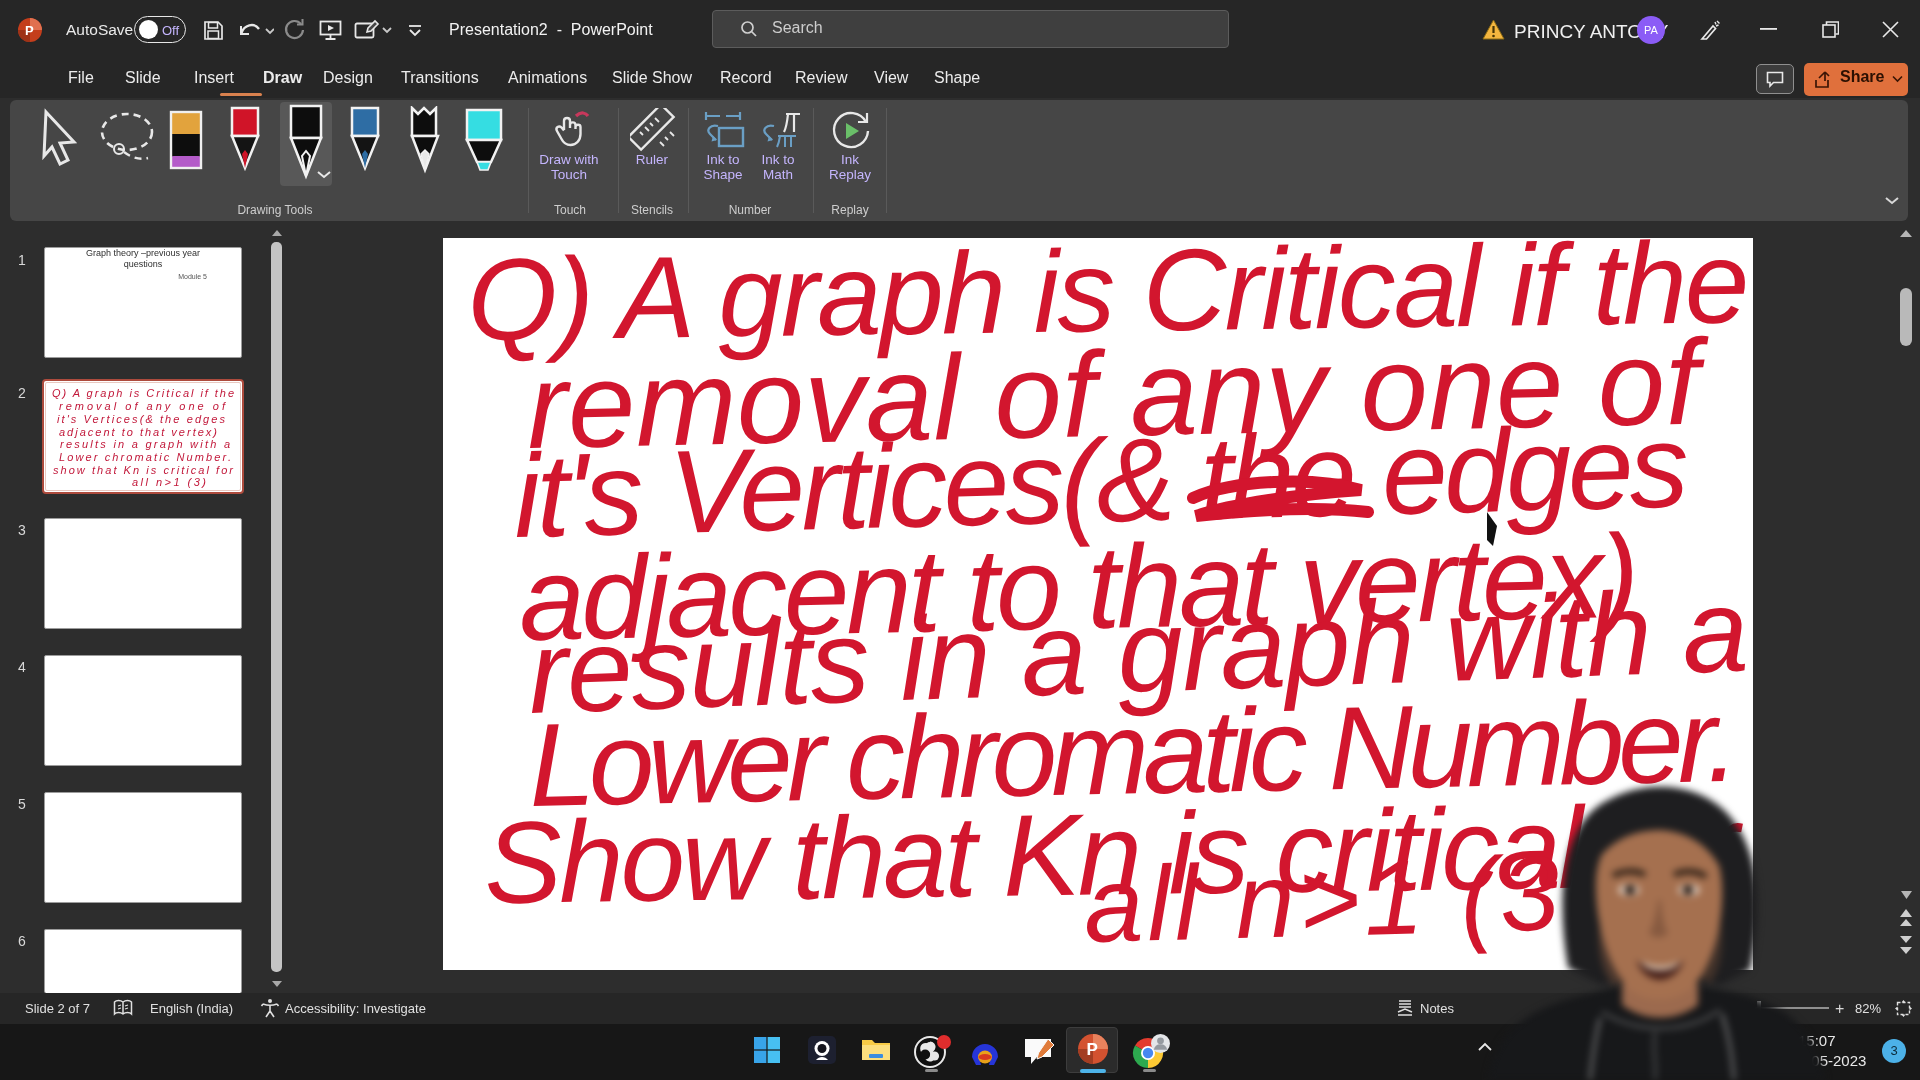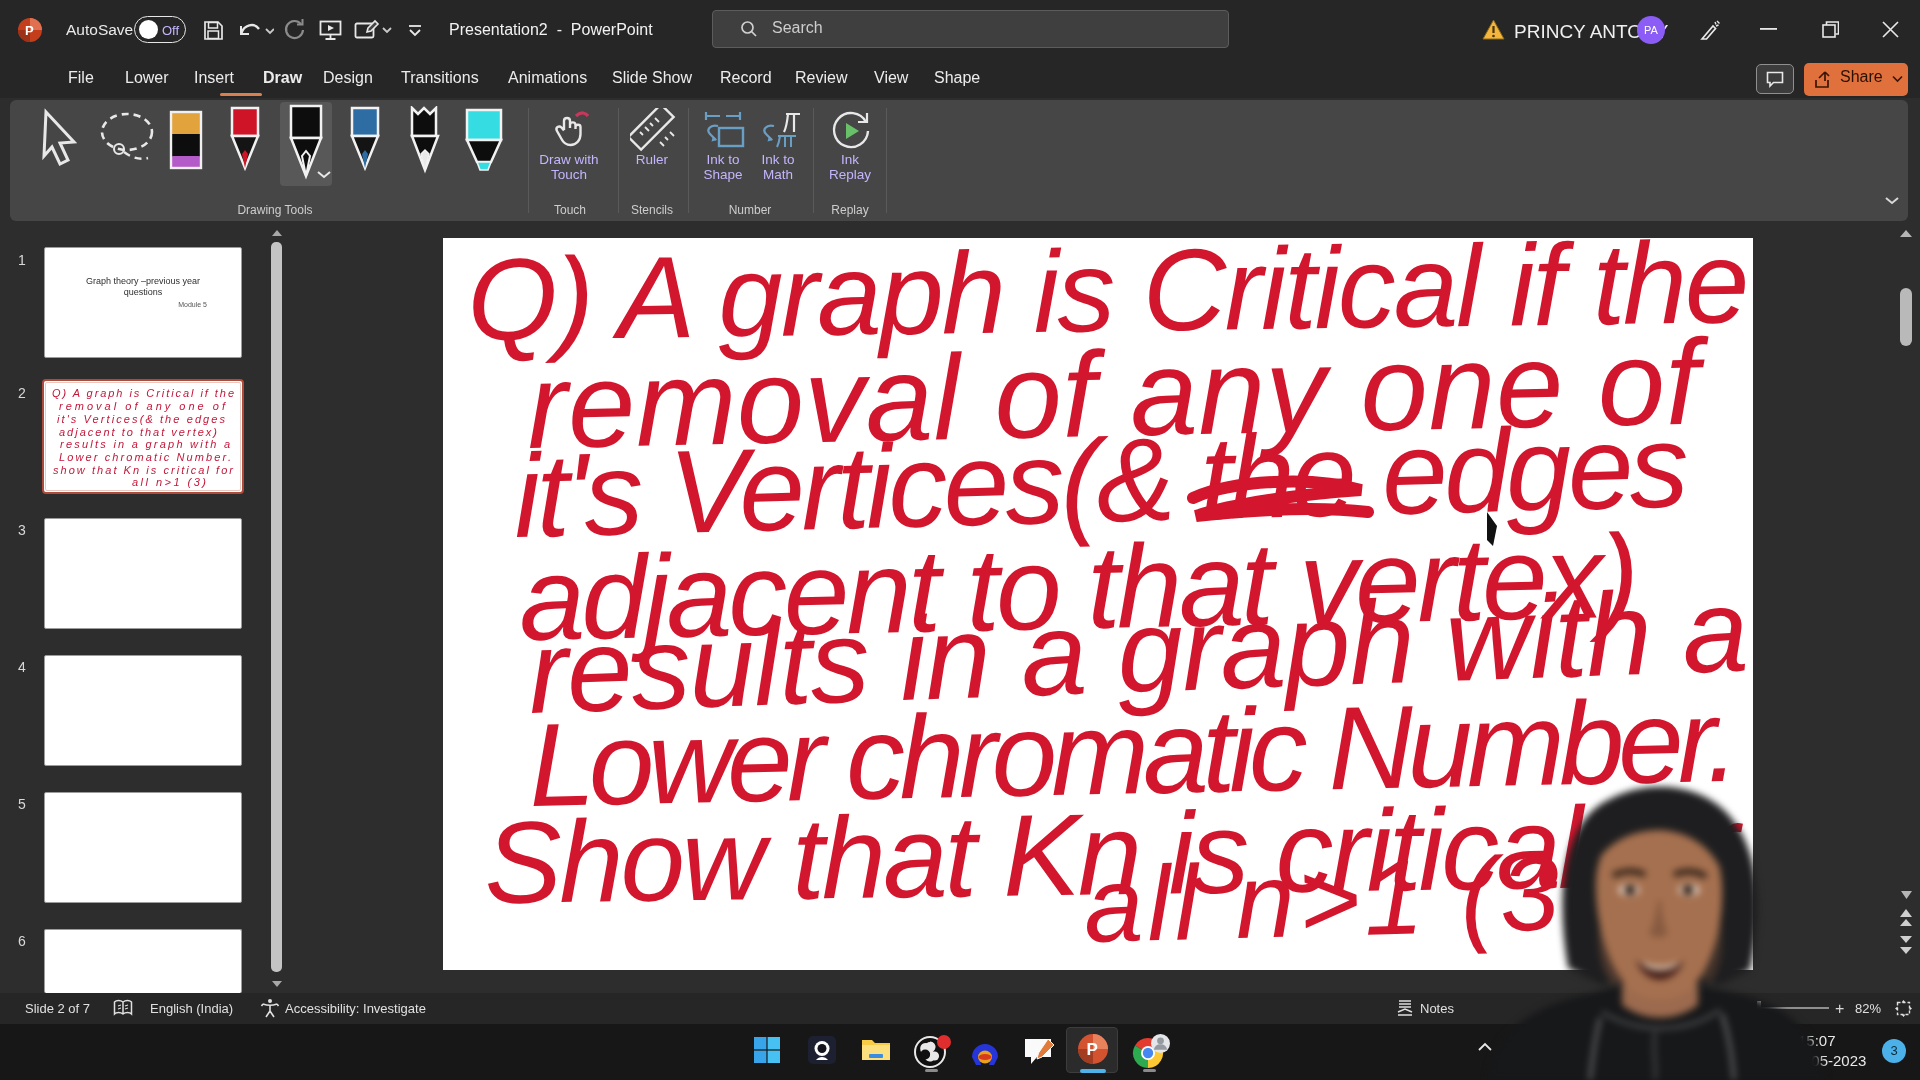--- a/index.html
+++ b/index.html
@@ -112,21 +112,21 @@
     <svg class="abs" style="left:1822px;top:21px" width="17" height="17" viewBox="0 0 17 17">
       <rect x="1" y="4" width="12" height="12" fill="none" stroke="#e8e8e8" stroke-width="1.6"></rect>
       <path d="M4.5 4 v-3 h12 v12 h-3" fill="none" stroke="#e8e8e8" stroke-width="1.6"></path>
     </svg>
     <svg class="abs" style="left:1882px;top:21px" width="17" height="17" viewBox="0 0 17 17">
       <path d="M1 1 L16 16 M16 1 L1 16" stroke="#e8e8e8" stroke-width="1.6"></path>
     </svg>
   </div>
   <div id="menurow">
     <span class="menuitem" style="left:26px">File</span>
-    <span class="menuitem" style="left:83px">Lower</span>
+    <span class="menuitem" style="left:83px">Slide</span>
     <span class="menuitem" style="left:152px">Insert</span>
     <span class="menuitem" style="left:221px;font-weight:bold">Draw</span>
     <div class="abs" style="left:220px;top:33px;width:42px;height:3px;background:#d9814e;border-radius:2px"></div>
     <span class="menuitem" style="left:281px">Design</span>
     <span class="menuitem" style="left:359px">Transitions</span>
     <span class="menuitem" style="left:466px">Animations</span>
     <span class="menuitem" style="left:570px">Slide Show</span>
     <span class="menuitem" style="left:678px">Record</span>
     <span class="menuitem" style="left:753px">Review</span>
     <span class="menuitem" style="left:832px">View</span>
@@ -135,21 +135,21 @@
     <div class="abs" style="left:1756px;top:4px;width:38px;height:30px;background:#3c3c3c;border:1.5px solid #8f8f8f;border-radius:5px"></div>
     <svg class="abs" style="left:1766px;top:11px" width="18" height="17" viewBox="0 0 18 17">
       <path d="M1.5 1.5 h15 v10 h-9 l-3.5 3.5 v-3.5 h-2.5 z" fill="none" stroke="#e8e8e8" stroke-width="1.6"></path>
     </svg>
 
     <div class="abs" style="left:1804px;top:3px;width:104px;height:33px;background:#e0703c;border-radius:5px"></div>
     <svg class="abs" style="left:1814px;top:10px" width="20" height="19" viewBox="0 0 20 19">
       <path d="M2 10 v7 h12 v-7" fill="none" stroke="#3a1505" stroke-width="1.7"></path>
       <path d="M5 8 l6 -6 m0 0 l0 0 M11 2 l4 4 m-4 -4 v9" fill="none" stroke="#3a1505" stroke-width="1.7"></path>
     </svg>
-    <span class="abs" style="left:1840px;top:8px;color:#2b1002;font-size:16px;font-weight:normal">Share</span>
+    <span class="abs" style="left:1840px;top:8px;color:#2b1002;font-size:16px;font-weight:bold">Share</span>
     <svg class="abs" style="left:1892px;top:15px" width="11" height="8" viewBox="0 0 11 8">
       <path d="M1 1.5 l4.5 4.5 l4.5 -4.5" fill="none" stroke="#3a1505" stroke-width="1.6"></path>
     </svg>
   </div>
   <div id="ribbon">
 
     <svg class="abs" style="left:28px;top:8px" width="48" height="62" viewBox="0 0 48 62">
       <path d="M8 4 L36 34 L22 35 L30 52 L22 56 L14 39 L6 48 Z" fill="none" stroke="#e8e8e8" stroke-width="3"></path>
     </svg>
 
@@ -247,21 +247,21 @@
     <div class="grplabel" style="left:780px">Replay</div>
     <div class="ribsep" style="left:876px"></div>
 
     <svg class="abs" style="left:1874px;top:96px" width="16" height="10" viewBox="0 0 16 10">
       <path d="M2 2 l6 5 l6 -5" fill="none" stroke="#d8d8d8" stroke-width="2"></path>
     </svg>
   </div>
   <div id="panel">
     <span class="slnum" style="top:30px">1</span>
     <div class="thumb" style="top:25px">
-      <div style="text-align:center;margin-top:28px;font-size:9px;color:#2f2f2f;line-height:11px">Graph theory –previous year<br>questions</div>
+      <div style="text-align:center;font-size:9px;color:#2f2f2f;line-height:11px">Graph theory –previous year<br>questions</div>
       <div style="text-align:right;margin-top:3px;margin-right:34px;font-size:7px;color:#555">Module 5</div>
     </div>
     <span class="slnum" style="top:163px">2</span>
     <div class="thumb" style="top:157px;left:42px;width:202px;height:115px;border:2.5px solid #ad4b3d;border-radius:4px">
       <div style="position:absolute;left:1px;top:1px;right:1px;bottom:1px;border:1px solid #e9c8c0;border-radius:2px;overflow:hidden">
         <svg width="198" height="109" viewBox="0 0 198 109" style="position:absolute;left:0;top:0">
           <g fill="#c2183a" font-family="Liberation Sans" font-style="italic" font-weight="400" font-size="11" lengthAdjust="spacingAndGlyphs">
             <text x="6" y="14" textLength="182">Q) A graph is Critical if the</text>
             <text x="13" y="27" textLength="166">removal of any one of</text>
             <text x="11" y="40" textLength="168">it's Vertices(&amp; the edges</text>

